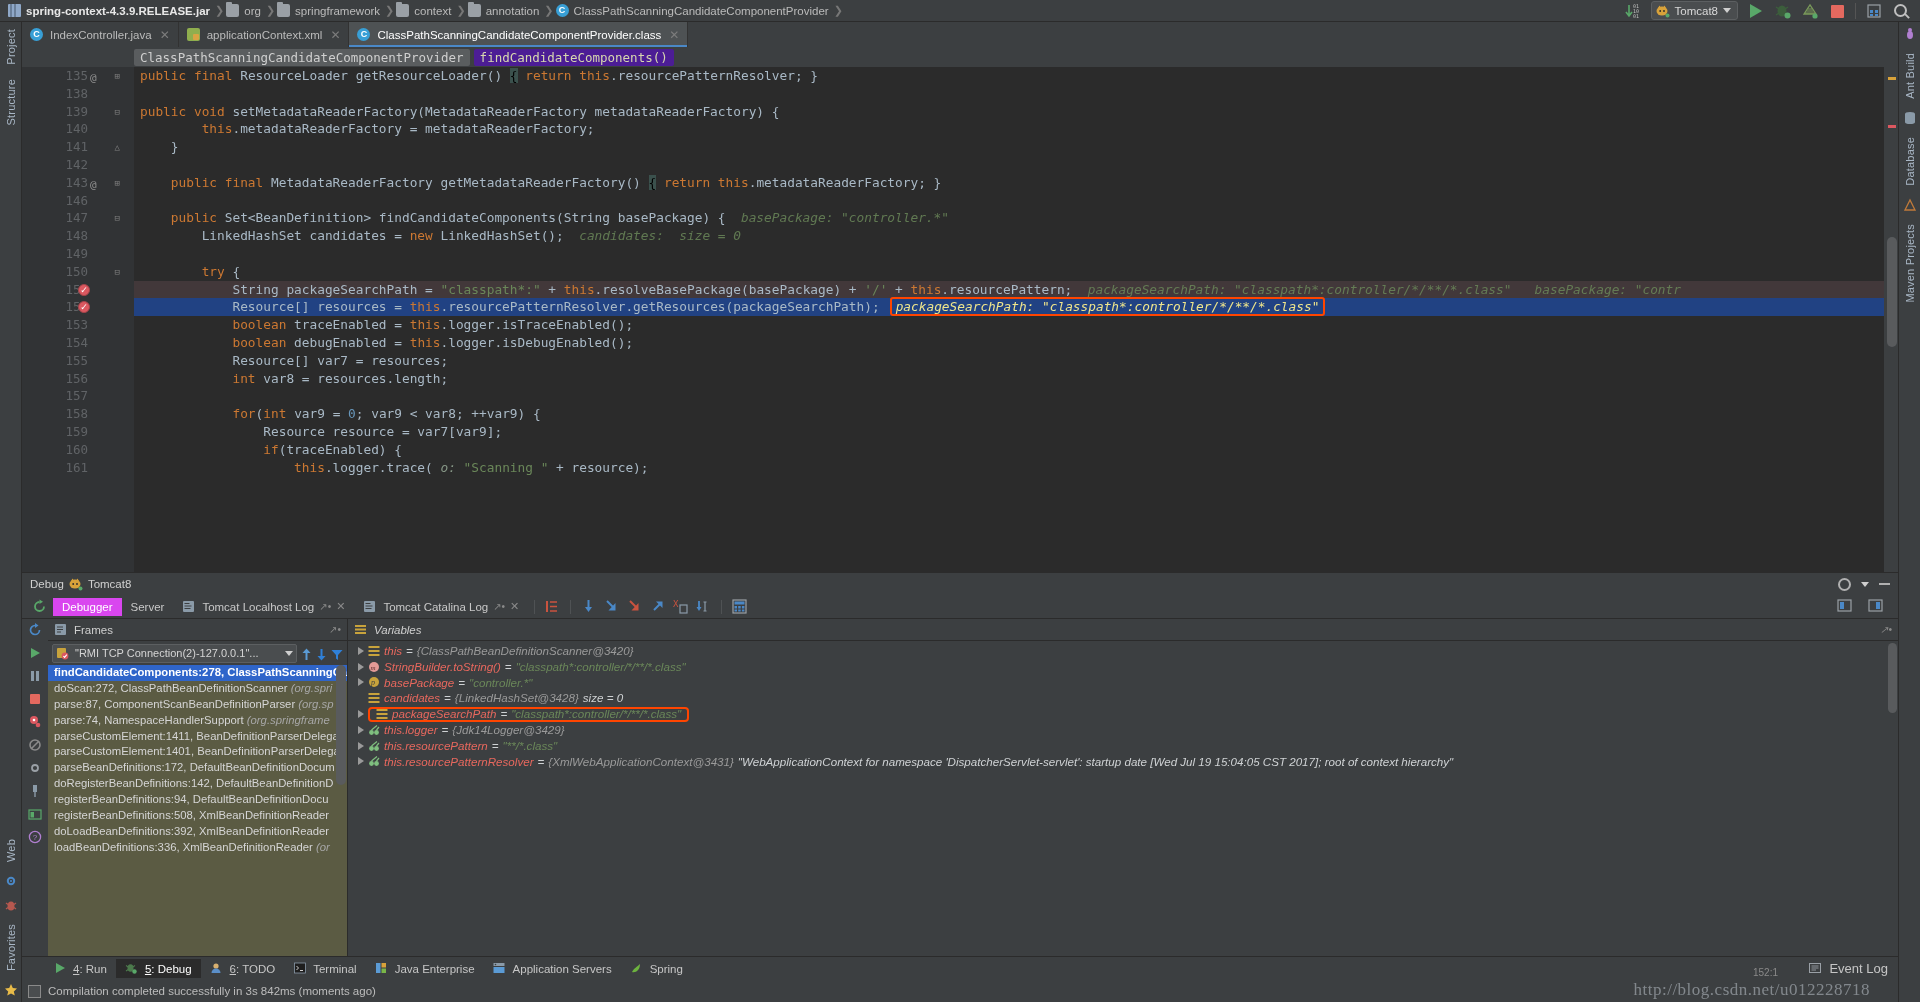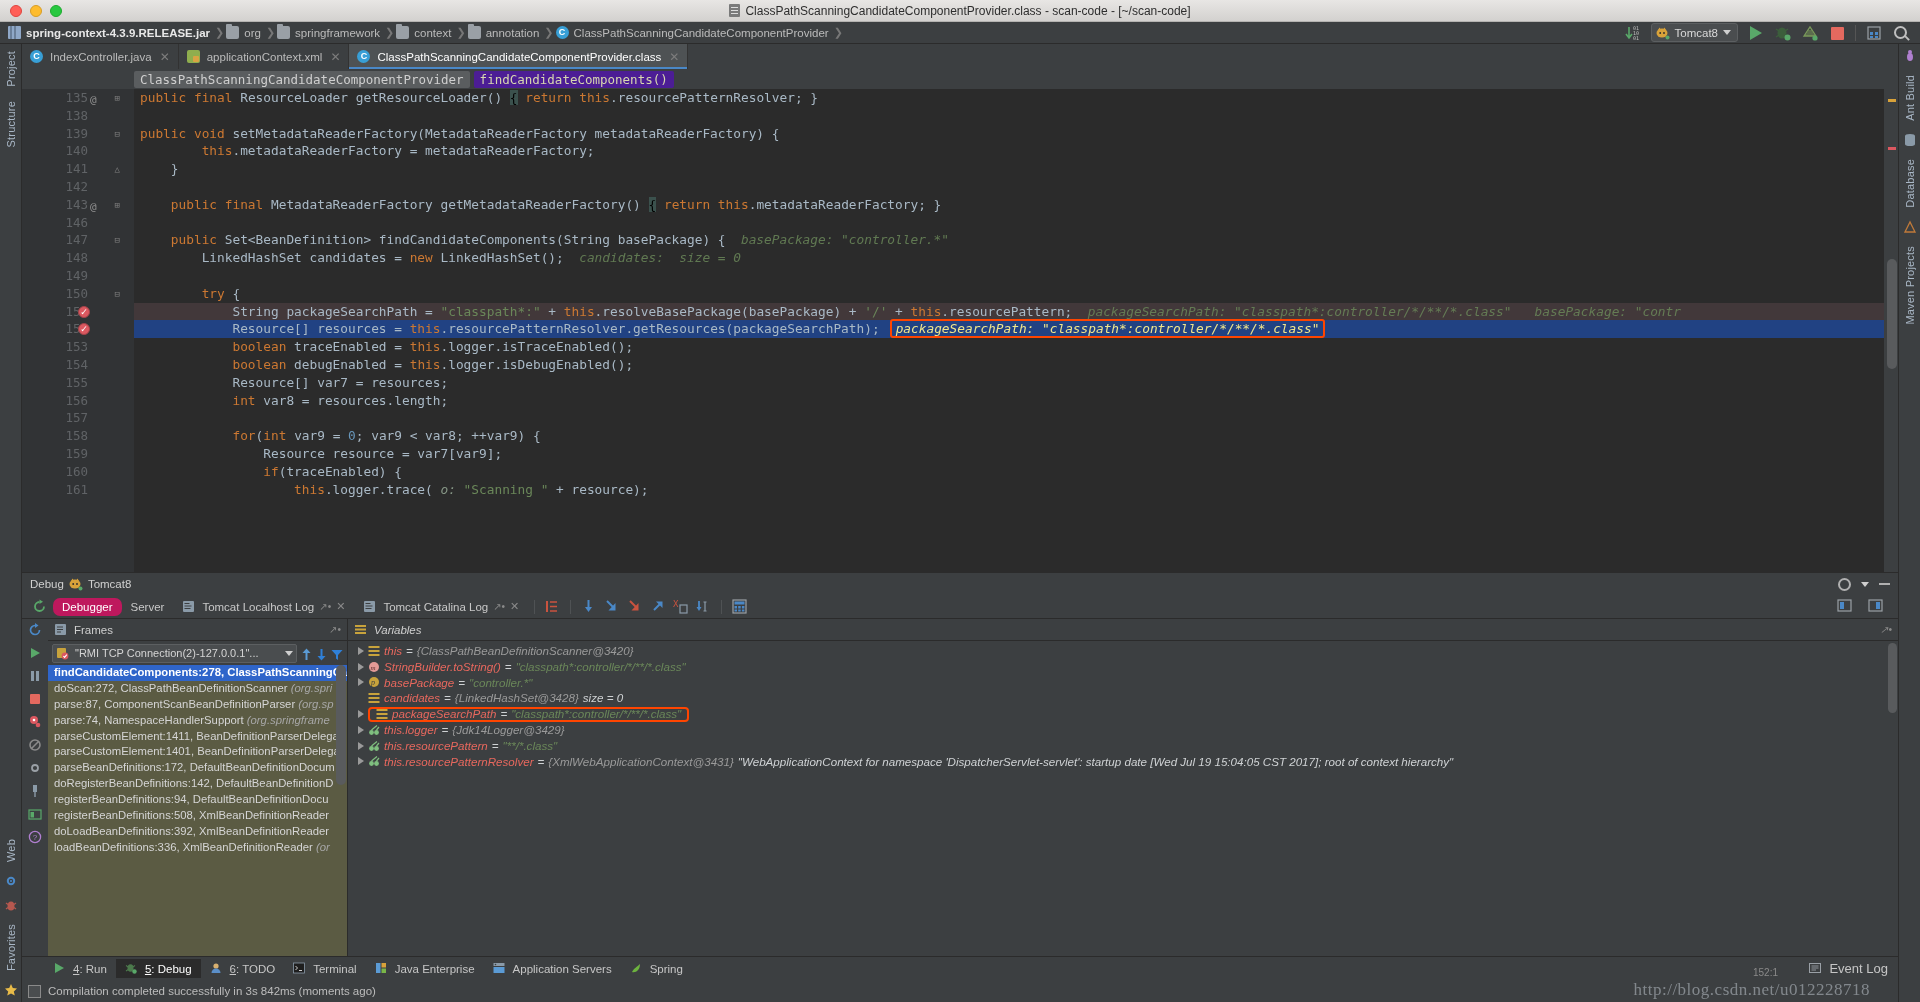--- a/index.html
+++ b/index.html
@@ -165,21 +165,21 @@
 
   .dbg-tabs {
     height: 24px; display: flex; align-items: center; gap: 0; flex: none;
     background: #3c3f41; padding-left: 4px; border-bottom: 1px solid #2b2b2b;
   }
   .rerun { width: 15px; height: 15px; margin: 0 6px; position: relative; }
   .dtab {
     font-size: 11.5px; color: #c8c8c8; padding: 3px 9px; display: flex;
     align-items: center; gap: 5px; white-space: nowrap;
   }
-  .dtab.active { background: #be185d; border-radius: 7px; color: #fff; }
+  .dtab.active { background: #d946ef; border-radius: 0; color: #fff; }
   .dtab .pin { color: #8a8a8a; font-size: 10px; }
   .dtab .x { color: #8a8a8a; font-size: 11px; }
   .dsep { width: 1px; height: 14px; background: #4f5254; margin: 0 6px; }
   .stepbtn { width: 17px; height: 17px; margin: 0 3px; position: relative; }
   .dbg-tabs .far-right { margin-left: auto; display: flex; gap: 8px; padding-right: 10px; }
 
   .dbg-main { flex: 1; display: flex; min-height: 0; }
   .dbg-leftstrip { width: 26px; background: #3c3f41; flex: none; display:flex; flex-direction:column; align-items:center; padding-top:4px; gap:9px;}
   .dbg-ico { width: 14px; height: 14px; position: relative; }
 
@@ -230,21 +230,21 @@
   }
   .vars-scroll { position: absolute; right: 1px; top: 2px; width: 9px; background: #595b5d; border-radius: 5px;}
 
   
   .toolbuttons {
     height: 24px; background: #3c3f41; display: flex; align-items: center;
     flex: none; padding-left: 22px; gap: 0; border-top: 1px solid #2b2b2b;
   }
   .tbitem {
     display: flex; align-items: center; gap: 5px; font-size: 11.5px; color: #c6c6c6;
-    padding: 3px 9px; white-space: nowrap;
+    padding: 3px 9px; white-space: nowrap; text-align: center;
   }
   .tbitem.active { background: #2b2b2b; color: #ffffff; }
   .tbitem u { text-decoration: underline; }
   .tb-right { margin-left: auto; display: flex; align-items: center; gap: 5px; padding-right: 10px; font-size: 13px; color: #c6c6c6;}
 
   .statusbar {
     height: 22px; background: #3c3f41; display: flex; align-items: center;
     padding-left: 6px; gap: 7px; font-size: 11.5px; color: #bcbcbc; flex: none;
     position: relative;
   }
@@ -255,31 +255,20 @@
     font-family: "Liberation Serif", serif; opacity: .75; letter-spacing: .5px;
     pointer-events: none;
   }
   .caretpos { position: absolute; right: 120px; bottom: 24px; font-size: 10px; color: #8a8a8a; }
 </style>
 </head>
 <body>
 
 <div class="app">
 
-  <div class="titlebar">
-    <div class="traffic">
-      <div class="dot red"></div>
-      <div class="dot yellow"></div>
-      <div class="dot green"></div>
-    </div>
-    <div class="title-center">
-      <span class="title-doc-icon"></span>
-      <span>ClassPathScanningCandidateComponentProvider.class - scan-code - [~/scan-code]</span>
-    </div>
-  </div>
 
   <div class="navbar">
     <div class="crumb bold">
       <span class="ic ic-jar"></span>
       <span class="lbl">spring-context-4.3.9.RELEASE.jar</span>
     </div>
     <span class="crumb-sep">❯</span>
     <div class="crumb">
       <span class="ic ic-folder"></span>
       <span class="lbl">org</span>

